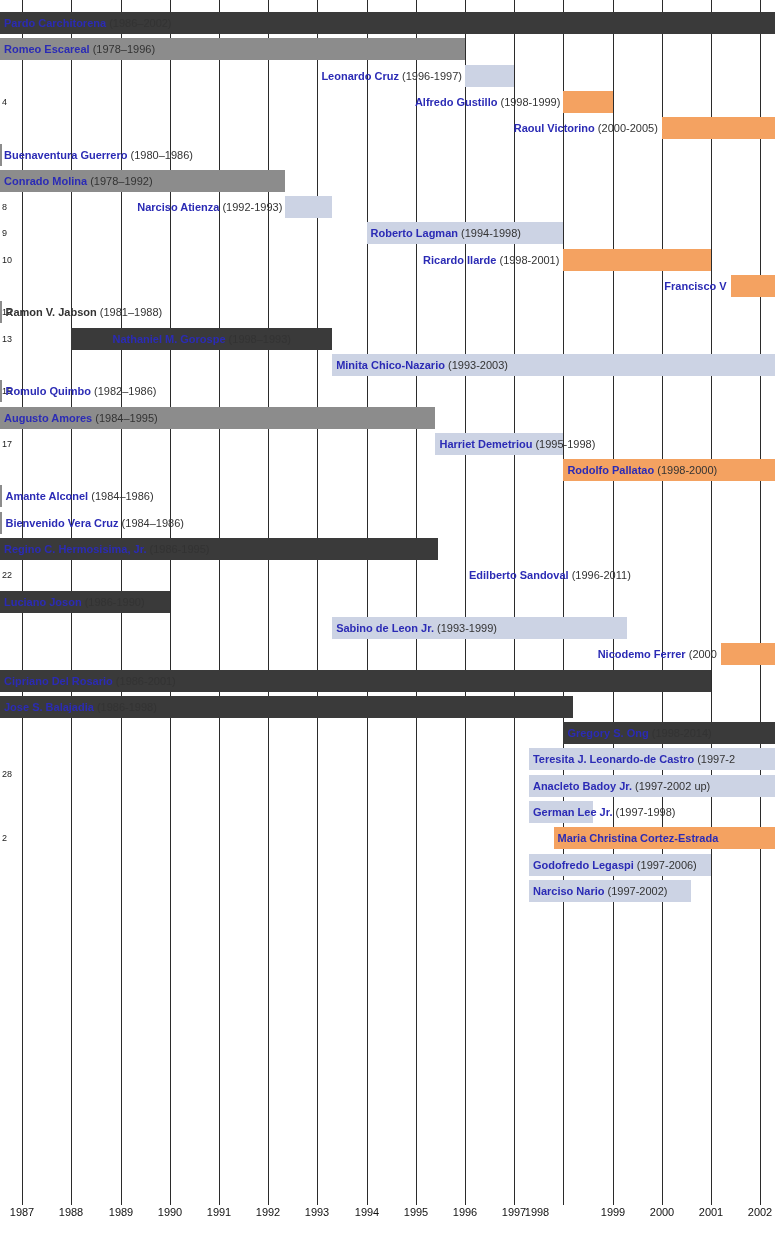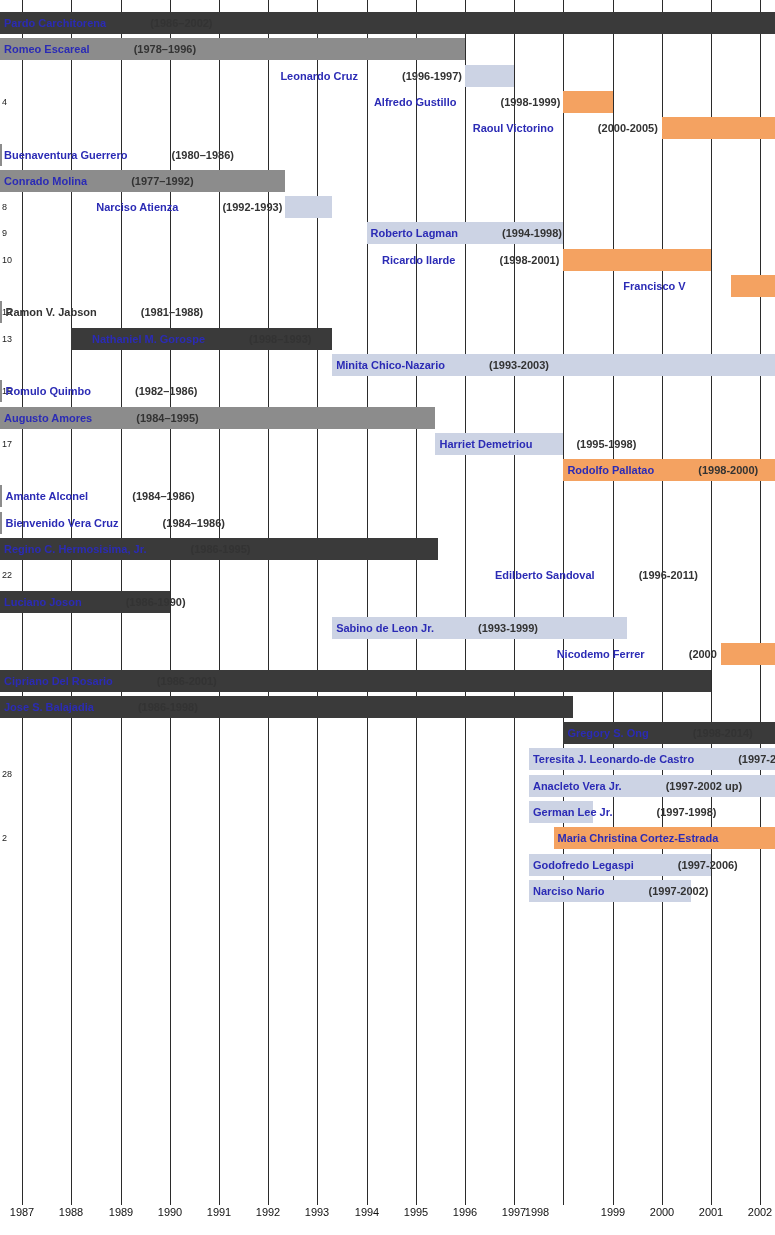--- a/index.html
+++ b/index.html
@@ -47,21 +47,21 @@
   .barlabel{
     position:absolute;
     top:0;
     height:26px;
     line-height:26px;
     font-size:11px;
     white-space:nowrap;
     color:#2b2bb5;
   }
   .barlabel .nm{ font-weight:bold; }
-  .barlabel .yr{ font-weight:bold; color:#333;margin-left:41px; }
+  .barlabel .yr{ font-weight:normal; color:#333; }
   .axis{
     position:absolute;
     left:0;
     top:1198px;
     width:775px;
     height:37px;
     background:#ffffff;
   }
   .axis .tick{
     position:absolute;
@@ -131,21 +131,21 @@
       <div class="row" style="top: 115.2px;">
         <div class="bar" style="left: 661.825px; width: 113.175px; background: rgb(244, 162, 97);"></div>
         <div class="barlabel" style="left: 657.825px; transform: translateX(-100%);"><span class="nm" style="color: rgb(43, 43, 181);">Raoul Victorino</span><span class="yr"> (2000-2005)</span></div>
       </div>
       <div class="row" style="top: 141.5px;">
         <div class="bar" style="left: 0px; width: 2.46032px; background: rgb(140, 140, 140);"></div>
         <div class="barlabel" style="left: 4px;"><span class="nm" style="color: rgb(43, 43, 181);">Buenaventura Guerrero</span><span class="yr"> (1980–1986)</span></div>
       </div>
       <div class="row" style="top: 167.8px;">
         <div class="bar" style="left: 0px; width: 285.397px; background: rgb(140, 140, 140);"></div>
-        <div class="barlabel" style="left: 4px;"><span class="nm" style="color: rgb(43, 43, 181);">Conrado Molina</span><span class="yr"> (1977–1992)</span></div>
+        <div class="barlabel" style="left: 4px;"><span class="nm" style="color: rgb(43, 43, 181);">Conrado Molina</span><span class="yr"> (1978–1992)</span></div>
       </div>
       <div class="row" style="top: 194.1px;">
         <div class="bar" style="left: 285.397px; width: 46.746px; background: rgb(204, 211, 228);"></div>
         <div class="barlabel" style="left: 285.397px; transform: translateX(-100%); padding-right: 3px;"><span class="nm" style="color: rgb(43, 43, 181);">Narciso Atienza</span><span class="yr"> (1992-1993)</span></div>
       </div>
       <div class="row" style="top: 220.4px;">
         <div class="bar" style="left: 366.587px; width: 196.825px; background: rgb(204, 211, 228);"></div>
         <div class="barlabel" style="left: 370.587px;"><span class="nm" style="color: rgb(43, 43, 181);">Roberto Lagman</span><span class="yr"> (1994-1998)</span></div>
       </div>
       <div class="row" style="top: 246.7px;">
@@ -190,21 +190,21 @@
       </div>
       <div class="row" style="top: 509.7px;">
         <div class="bar" style="left: 0px; width: 2.46032px; background: rgb(140, 140, 140);"></div>
         <div class="barlabel" style="left: 5.46032px;"><span class="nm" style="color: rgb(43, 43, 181);">Bienvenido Vera Cruz</span><span class="yr"> (1984–1986)</span></div>
       </div>
       <div class="row" style="top: 536px;">
         <div class="bar" style="left: 0px; width: 437.937px; background: rgb(58, 58, 58);"></div>
         <div class="barlabel" style="left: 4px;"><span class="nm" style="color: rgb(43, 43, 181);">Regino C. Hermosisima, Jr.</span><span class="yr"> (1986-1995)</span></div>
       </div>
       <div class="row" style="top: 562.3px;">
-        <div class="barlabel" style="left: 495px; text-align: center;"><span class="nm" style="color: rgb(43, 43, 181);">Edilberto Sandoval</span><span class="yr"> (1996-2011)</span></div>
+        <div class="barlabel" style="left: 469px; text-align: center;"><span class="nm" style="color: rgb(43, 43, 181);">Edilberto Sandoval</span><span class="yr"> (1996-2011)</span></div>
       </div>
       <div class="row" style="top: 588.6px;">
         <div class="bar" style="left: 0px; width: 169.762px; background: rgb(58, 58, 58);"></div>
         <div class="barlabel" style="left: 4px;"><span class="nm" style="color: rgb(43, 43, 181);">Luciano Joson</span><span class="yr"> (1986-1990)</span></div>
       </div>
       <div class="row" style="top: 614.9px;">
         <div class="bar" style="left: 332.143px; width: 295.238px; background: rgb(204, 211, 228);"></div>
         <div class="barlabel" style="left: 336.143px;"><span class="nm" style="color: rgb(43, 43, 181);">Sabino de Leon Jr.</span><span class="yr"> (1993-1999)</span></div>
       </div>
       <div class="row" style="top: 641.2px;">
@@ -222,21 +222,21 @@
       <div class="row" style="top: 720.1px;">
         <div class="bar" style="left: 563.413px; width: 211.587px; background: rgb(58, 58, 58);"></div>
         <div class="barlabel" style="left: 567.413px;"><span class="nm" style="color: rgb(43, 43, 181);">Gregory S. Ong</span><span class="yr"> (1998-2014)</span></div>
       </div>
       <div class="row" style="top: 746.4px;">
         <div class="bar" style="left: 528.968px; width: 246.032px; background: rgb(204, 211, 228);"></div>
         <div class="barlabel" style="left: 532.968px;"><span class="nm" style="color: rgb(43, 43, 181);">Teresita J. Leonardo-de Castro</span><span class="yr"> (1997-2</span></div>
       </div>
       <div class="row" style="top: 772.7px;">
         <div class="bar" style="left: 528.968px; width: 246.032px; background: rgb(204, 211, 228);"></div>
-        <div class="barlabel" style="left: 532.968px;"><span class="nm" style="color: rgb(43, 43, 181);">Anacleto Vera Jr.</span><span class="yr"> (1997-2002 up)</span></div>
+        <div class="barlabel" style="left: 532.968px;"><span class="nm" style="color: rgb(43, 43, 181);">Anacleto Badoy Jr.</span><span class="yr"> (1997-2002 up)</span></div>
       </div>
       <div class="row" style="top: 799px;">
         <div class="bar" style="left: 528.968px; width: 63.9683px; background: rgb(204, 211, 228);"></div>
         <div class="barlabel" style="left: 532.968px;"><span class="nm" style="color: rgb(43, 43, 181);">German Lee Jr.</span><span class="yr"> (1997-1998)</span></div>
       </div>
       <div class="row" style="top: 825.3px; text-align: center;">
         <div class="bar" style="left: 553.571px; width: 221.429px; background: rgb(244, 162, 97);"></div>
         <div class="barlabel" style="left: 557.571px;"><span class="nm" style="color: rgb(43, 43, 181);">Maria Christina Cortez-Estrada</span><span class="yr"></span></div>
       </div>
       <div class="row" style="top: 851.6px;">

